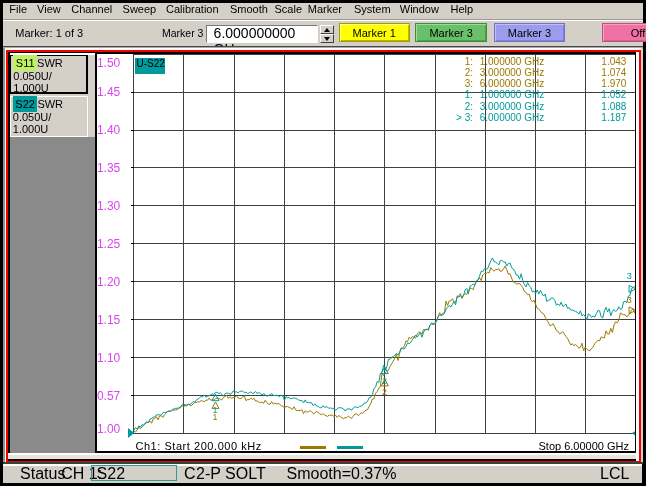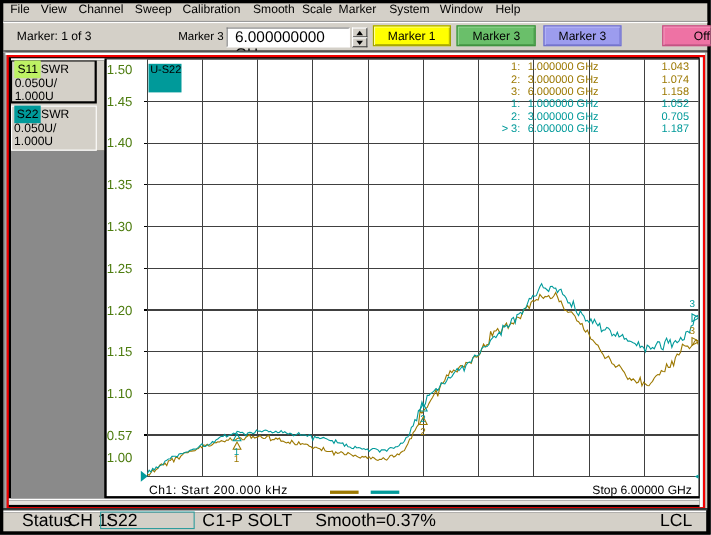--- a/index.html
+++ b/index.html
@@ -1,16 +1,16 @@
 <!DOCTYPE html>
 <html><head><meta charset="utf-8"><style>
 *{margin:0;padding:0;box-sizing:border-box}
 html,body{width:646px;height:486px;background:#000;font-family:"Liberation Sans",sans-serif;position:relative;overflow:hidden}
 .a{position:absolute}
-.yl{left:95px;width:25.3px;text-align:right;font-size:12px;height:14px;line-height:14px;color:#4d7c0f}
+.yl{left:95px;width:25.3px;text-align:right;font-size:12px;height:14px;line-height:14px;color:#d946ef}
 .rr{left:440px;width:186.4px;height:11px;font-size:10px;line-height:11px}
 .rr span{white-space:pre}
 .mt{font-family:"Liberation Sans",sans-serif;font-size:9px;text-anchor:middle}
 .btn{top:22.5px;height:19.8px;font-size:11px;text-align:center;line-height:18px;color:#000}
 .st{top:467.1px;height:13px;line-height:13px;font-size:16px;color:#000}
 </style></head><body>
 
 <div class="a" style="left:3px;top:3px;width:640px;height:42.5px;background:#d4d0c8"></div>
 <div class="a" style="left:3px;top:19.2px;width:640px;height:0.9px;background:#9a9a9a"></div>
 <div class="a" style="left:3px;top:20.1px;width:640px;height:0.9px;background:#fff"></div>
@@ -117,59 +117,59 @@
 <div class="a yl" style="top:56.2px">1.50</div>
 <div class="a yl" style="top:85.3px">1.45</div>
 <div class="a yl" style="top:123.2px">1.40</div>
 <div class="a yl" style="top:161.1px">1.35</div>
 <div class="a yl" style="top:199.1px">1.30</div>
 <div class="a yl" style="top:237.0px">1.25</div>
 <div class="a yl" style="top:274.9px">1.20</div>
 <div class="a yl" style="top:312.8px">1.15</div>
 <div class="a yl" style="top:350.7px">1.10</div>
 <div class="a yl" style="top:388.6px">0.57</div>
-<div class="a yl" style="top:409px">1.00</div>
-<div class="a" style="left:135px;top:57.5px;width:29.5px;height:26px;background:#009a9a;font-size:10px;line-height:12px;padding-left:1.5px;white-space:nowrap">U-S22</div>
+<div class="a yl" style="top:422px">1.00</div>
+<div class="a" style="left:135px;top:57.5px;width:29.5px;height:16px;background:#009a9a;font-size:10px;line-height:12px;padding-left:1.5px;white-space:nowrap">U-S22</div>
 <div class="a rr" style="top:55.7px;color:#9c7800">
     <span class="a" style="right:153.4px">1:</span>
     <span class="a" style="right:82.2px">1.000000 GHz</span>
     <span class="a" style="right:0">1.043</span>
   </div>
 <div class="a rr" style="top:66.9px;color:#9c7800">
     <span class="a" style="right:153.4px">2:</span>
     <span class="a" style="right:82.2px">3.000000 GHz</span>
     <span class="a" style="right:0">1.074</span>
   </div>
 <div class="a rr" style="top:78.1px;color:#9c7800">
     <span class="a" style="right:153.4px">3:</span>
     <span class="a" style="right:82.2px">6.000000 GHz</span>
-    <span class="a" style="right:0">1.158</span>
+    <span class="a" style="right:0">1.970</span>
   </div>
 <div class="a rr" style="top:89.4px;color:#009a9a">
     <span class="a" style="right:153.4px">1:</span>
     <span class="a" style="right:82.2px">1.000000 GHz</span>
     <span class="a" style="right:0">1.052</span>
   </div>
 <div class="a rr" style="top:100.6px;color:#009a9a">
     <span class="a" style="right:153.4px">2:</span>
     <span class="a" style="right:82.2px">3.000000 GHz</span>
-    <span class="a" style="right:0">0.705</span>
+    <span class="a" style="right:0">1.088</span>
   </div>
 <div class="a rr" style="top:111.8px;color:#009a9a">
     <span class="a" style="right:153.4px">&gt; 3:</span>
     <span class="a" style="right:82.2px">6.000000 GHz</span>
     <span class="a" style="right:0">1.187</span>
   </div>
 <div class="a" style="left:135.4px;top:439.9px;height:13px;line-height:13px;font-size:11px;letter-spacing:0.55px">Ch1: Start  200.000 kHz</div>
 <div class="a" style="left:300px;top:446.3px;width:25.6px;height:2.3px;background:#9c7800"></div>
 <div class="a" style="left:336.7px;top:446.3px;width:26.4px;height:2.3px;background:#009a9a"></div>
 <div class="a" style="left:450px;top:439.9px;width:179px;text-align:right;height:13px;line-height:13px;font-size:11px">Stop  6.00000 GHz</div>
 
 <div class="a" style="left:3px;top:462.3px;width:640px;height:1.9px;background:#39403f"></div>
 <div class="a" style="left:3px;top:464.2px;width:639px;height:1.9px;background:#fff"></div>
 <div class="a" style="left:3px;top:466.1px;width:639.3px;height:17.4px;background:#d4d0c8"></div>
 <div class="a st" style="left:20.1px">Status</div>
 <div class="a st" style="left:61.3px">CH 1:</div>
 <div class="a" style="left:91.4px;top:464.8px;width:85.6px;height:15.8px;border:1px solid #2f9c9c"></div>
 <div class="a st" style="left:96.6px">S22</div>
 <div class="a st" style="left:183.9px">C</div>
-<div class="a st" style="left:196px">1-P SOLT</div>
+<div class="a st" style="left:196px">2-P SOLT</div>
 <div class="a st" style="left:286.5px">Smooth=0.37%</div>
 <div class="a st" style="left:600px">LCL</div>
 </body></html>

